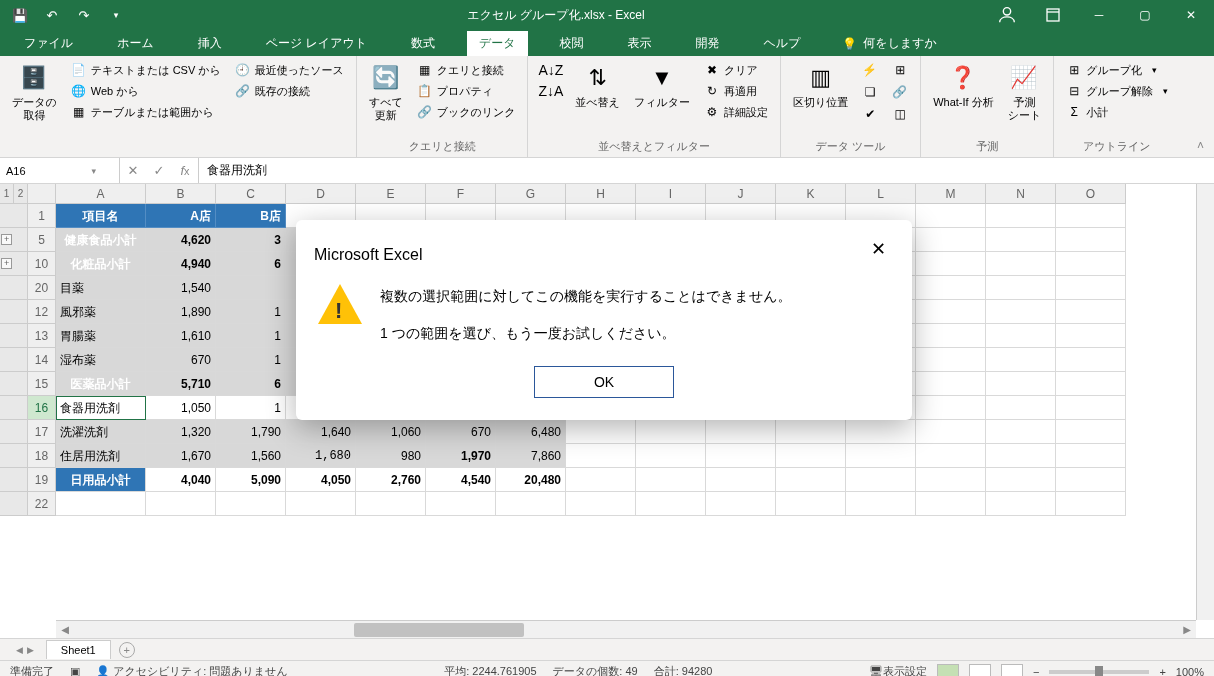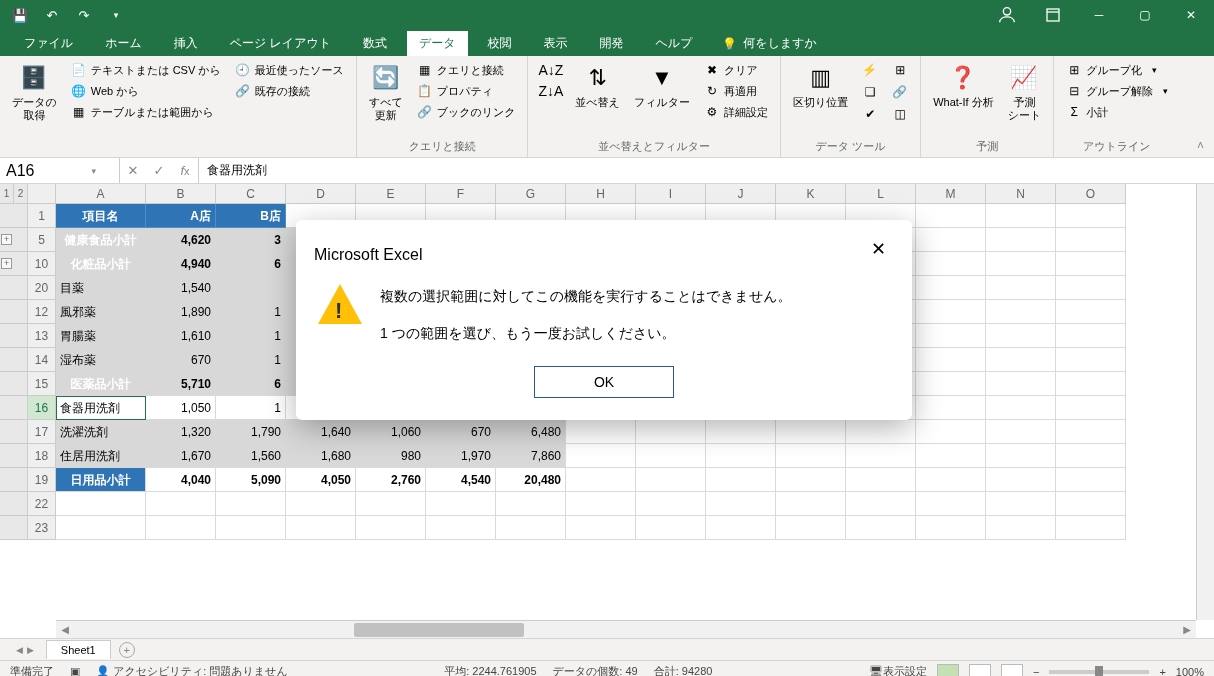--- a/index.html
+++ b/index.html
@@ -7,41 +7,41 @@
 
   
   .titlebar { height: 30px; background: #217346; color: #fff; display: flex; align-items: center; justify-content: space-between; padding: 0 0 0 8px; }
   .titlebar-left { display: flex; align-items: center; gap: 8px; }
   .titlebar-center { flex: 1; text-align: center; font-size: 12px; }
   .titlebar-right { display: flex; align-items: center; }
   .titlebar-btn { width: 46px; height: 30px; display: flex; align-items: center; justify-content: center; cursor: pointer; }
   .qat-btn { width: 24px; height: 24px; display: flex; align-items: center; justify-content: center; cursor: pointer; color: #fff; font-size: 13px; }
 
   
-  .ribbon-tabs { height: 26px; background: #217346; display: flex; align-items: flex-end; padding-left: 12px; gap: 8px; color: #fff; font-size: 12px; }
+  .ribbon-tabs { height: 26px; background: #217346; display: flex; align-items: flex-end; padding-left: 12px; gap: 20px; color: #fff; font-size: 12px; }
   .ribbon-tab { padding: 4px 12px; cursor: pointer; }
   .ribbon-tab.active { background: #fff; color: #217346; }
   .tellme { display:flex; align-items:center; gap:6px; padding:4px 10px; }
 
   
   .ribbon { height: 102px; background: #f3f2f1; border-bottom: 1px solid #d5d5d5; display: flex; position: relative; }
   .ribbon-group { border-right: 1px solid #d5d5d5; padding: 4px 8px 1px 8px; display: flex; flex-direction: column; }
   .ribbon-group-body { flex: 1; display: flex; align-items: flex-start; gap: 6px; }
   .ribbon-group-label { text-align: center; font-size: 11px; color: #666; padding: 2px 0; position: relative; }
   .big-btn { display: flex; flex-direction: column; align-items: center; gap: 2px; padding: 2px 4px; cursor: pointer; font-size: 11px; text-align:center; line-height:1.2; }
   .big-btn .ic { width: 32px; height: 32px; display:flex; align-items:center; justify-content:center; font-size:22px; }
   .small-btn-col { display: flex; flex-direction: column; gap: 1px; }
   .small-btn { display: flex; align-items: center; gap: 4px; padding: 2px 4px; cursor: pointer; font-size: 11px; white-space: nowrap; }
   .small-btn .ic { width:16px; height:16px; display:inline-flex; align-items:center; justify-content:center; font-size:12px; }
   .ribbon-collapse { position:absolute; right:6px; bottom:2px; font-size:12px; color:#888; cursor:pointer; padding:2px 4px;}
 
   
   .formula-bar { height: 26px; display: flex; align-items: stretch; border-bottom: 1px solid #d5d5d5; background: #fff; }
   .name-box { width: 120px; border-right: 1px solid #ccc; display:flex; align-items:center; padding:0 6px; }
-  .name-box input { border:none; width:80%; font-size:16px; outline:none; }
+  .name-box input { border:none; width:80%; font-size:11px; outline:none; }
   .name-box .dd { font-size: 9px; color:#888; cursor:pointer; }
   .fb-btns { display:flex; align-items:center; border-right:1px solid #ccc; }
   .fb-btn { width:26px; display:flex; align-items:center; justify-content:center; color:#888; cursor:pointer; font-size:13px; }
   .formula-input { flex:1; border:none; padding:0 8px; font-size:12px; outline:none; }
 
   
   .grid-area { position: relative; height: 454px; background:#fff; overflow:hidden; }
   .sg-corner { position:absolute; left:0; top:0; width:56px; height:20px; background:#efefef; border-right:1px solid #ccc; border-bottom:1px solid #ccc; display:flex; }
   .sg-corner .g1 { width:14px; border-right:1px solid #ccc; display:flex; align-items:center; justify-content:center; font-size:10px; color:#666; background:#e8e8e8;}
   .sg-corner .ga { flex:1; background:#efefef; }
@@ -99,20 +99,21 @@
 </head>
 <body>
 
 <div class="titlebar">
   <div class="titlebar-left">
     <span class="qat-btn">💾</span>
     <span class="qat-btn">↶</span>
     <span class="qat-btn">↷</span>
     <span class="qat-btn" style="font-size:9px;">▾</span>
   </div>
+  <div class="titlebar-center">エクセル グループ化.xlsx  -  Excel</div>
   <div class="titlebar-right">
     <span class="titlebar-btn">
       <svg width="22" height="22" viewBox="0 0 24 24" fill="none" stroke="#fff" stroke-width="1.5">
           <circle cx="12" cy="8" r="4"></circle>
           <path d="M4 20c0-4 4-6 8-6s8 2 8 6"></path>
         </svg>
     </span>
     <span class="titlebar-btn">
       <svg width="14" height="14" viewBox="0 0 14 14" fill="none" stroke="#fff" stroke-width="1.3">
           <rect x="1" y="1" width="12" height="12"></rect>
@@ -576,23 +577,23 @@
       </div>
       <div class="grow">
         <div class="rh-outline">
           <div class="oc"></div>
           <div class="oc"></div>
         </div>
         <div class="rowh">18</div>
         <div class="cell sel" style="width: 90px;">住居用洗剤</div>
         <div class="cell num sel" style="width: 70px;">1,670</div>
         <div class="cell num sel" style="width: 70px;">1,560</div>
-        <div class="cell num sel" style="width: 70px;">1,680</div>
+        <div class="cell num sel" style="width: 70px; font-family: Liberation Mono, monospace;">1,680</div>
         <div class="cell num sel" style="width: 70px;">980</div>
-        <div class="cell num sel" style="width: 70px;">1,970</div>
+        <div class="cell num sel" style="width: 70px; font-weight: bold;">1,970</div>
         <div class="cell num sel" style="width: 70px;">7,860</div>
         <div class="cell" style="width: 70px;"></div>
         <div class="cell" style="width: 70px;"></div>
         <div class="cell" style="width: 70px;"></div>
         <div class="cell" style="width: 70px;"></div>
         <div class="cell" style="width: 70px;"></div>
         <div class="cell" style="width: 70px;"></div>
         <div class="cell" style="width: 70px;"></div>
         <div class="cell" style="width: 70px;"></div>
       </div>
@@ -617,42 +618,20 @@
         <div class="cell" style="width: 70px;"></div>
         <div class="cell" style="width: 70px;"></div>
         <div class="cell" style="width: 70px;"></div>
       </div>
       <div class="grow">
         <div class="rh-outline">
           <div class="oc"></div>
           <div class="oc"></div>
         </div>
         <div class="rowh">22</div>
-        <div class="cell" style="width: 90px;"></div>
-        <div class="cell" style="width: 70px;"></div>
-        <div class="cell" style="width: 70px;"></div>
-        <div class="cell" style="width: 70px;"></div>
-        <div class="cell" style="width: 70px;"></div>
-        <div class="cell" style="width: 70px;"></div>
-        <div class="cell" style="width: 70px;"></div>
-        <div class="cell" style="width: 70px;"></div>
-        <div class="cell" style="width: 70px;"></div>
-        <div class="cell" style="width: 70px;"></div>
-        <div class="cell" style="width: 70px;"></div>
-        <div class="cell" style="width: 70px;"></div>
-        <div class="cell" style="width: 70px;"></div>
-        <div class="cell" style="width: 70px;"></div>
-        <div class="cell" style="width: 70px;"></div>
-      </div>
-      <div class="grow">
-        <div class="rh-outline">
-          <div class="oc"></div>
-          <div class="oc"></div>
-        </div>
-        <div class="rowh">23</div>
         <div class="cell" style="width: 90px;"></div>
         <div class="cell" style="width: 70px;"></div>
         <div class="cell" style="width: 70px;"></div>
         <div class="cell" style="width: 70px;"></div>
         <div class="cell" style="width: 70px;"></div>
         <div class="cell" style="width: 70px;"></div>
         <div class="cell" style="width: 70px;"></div>
         <div class="cell" style="width: 70px;"></div>
         <div class="cell" style="width: 70px;"></div>
         <div class="cell" style="width: 70px;"></div>

